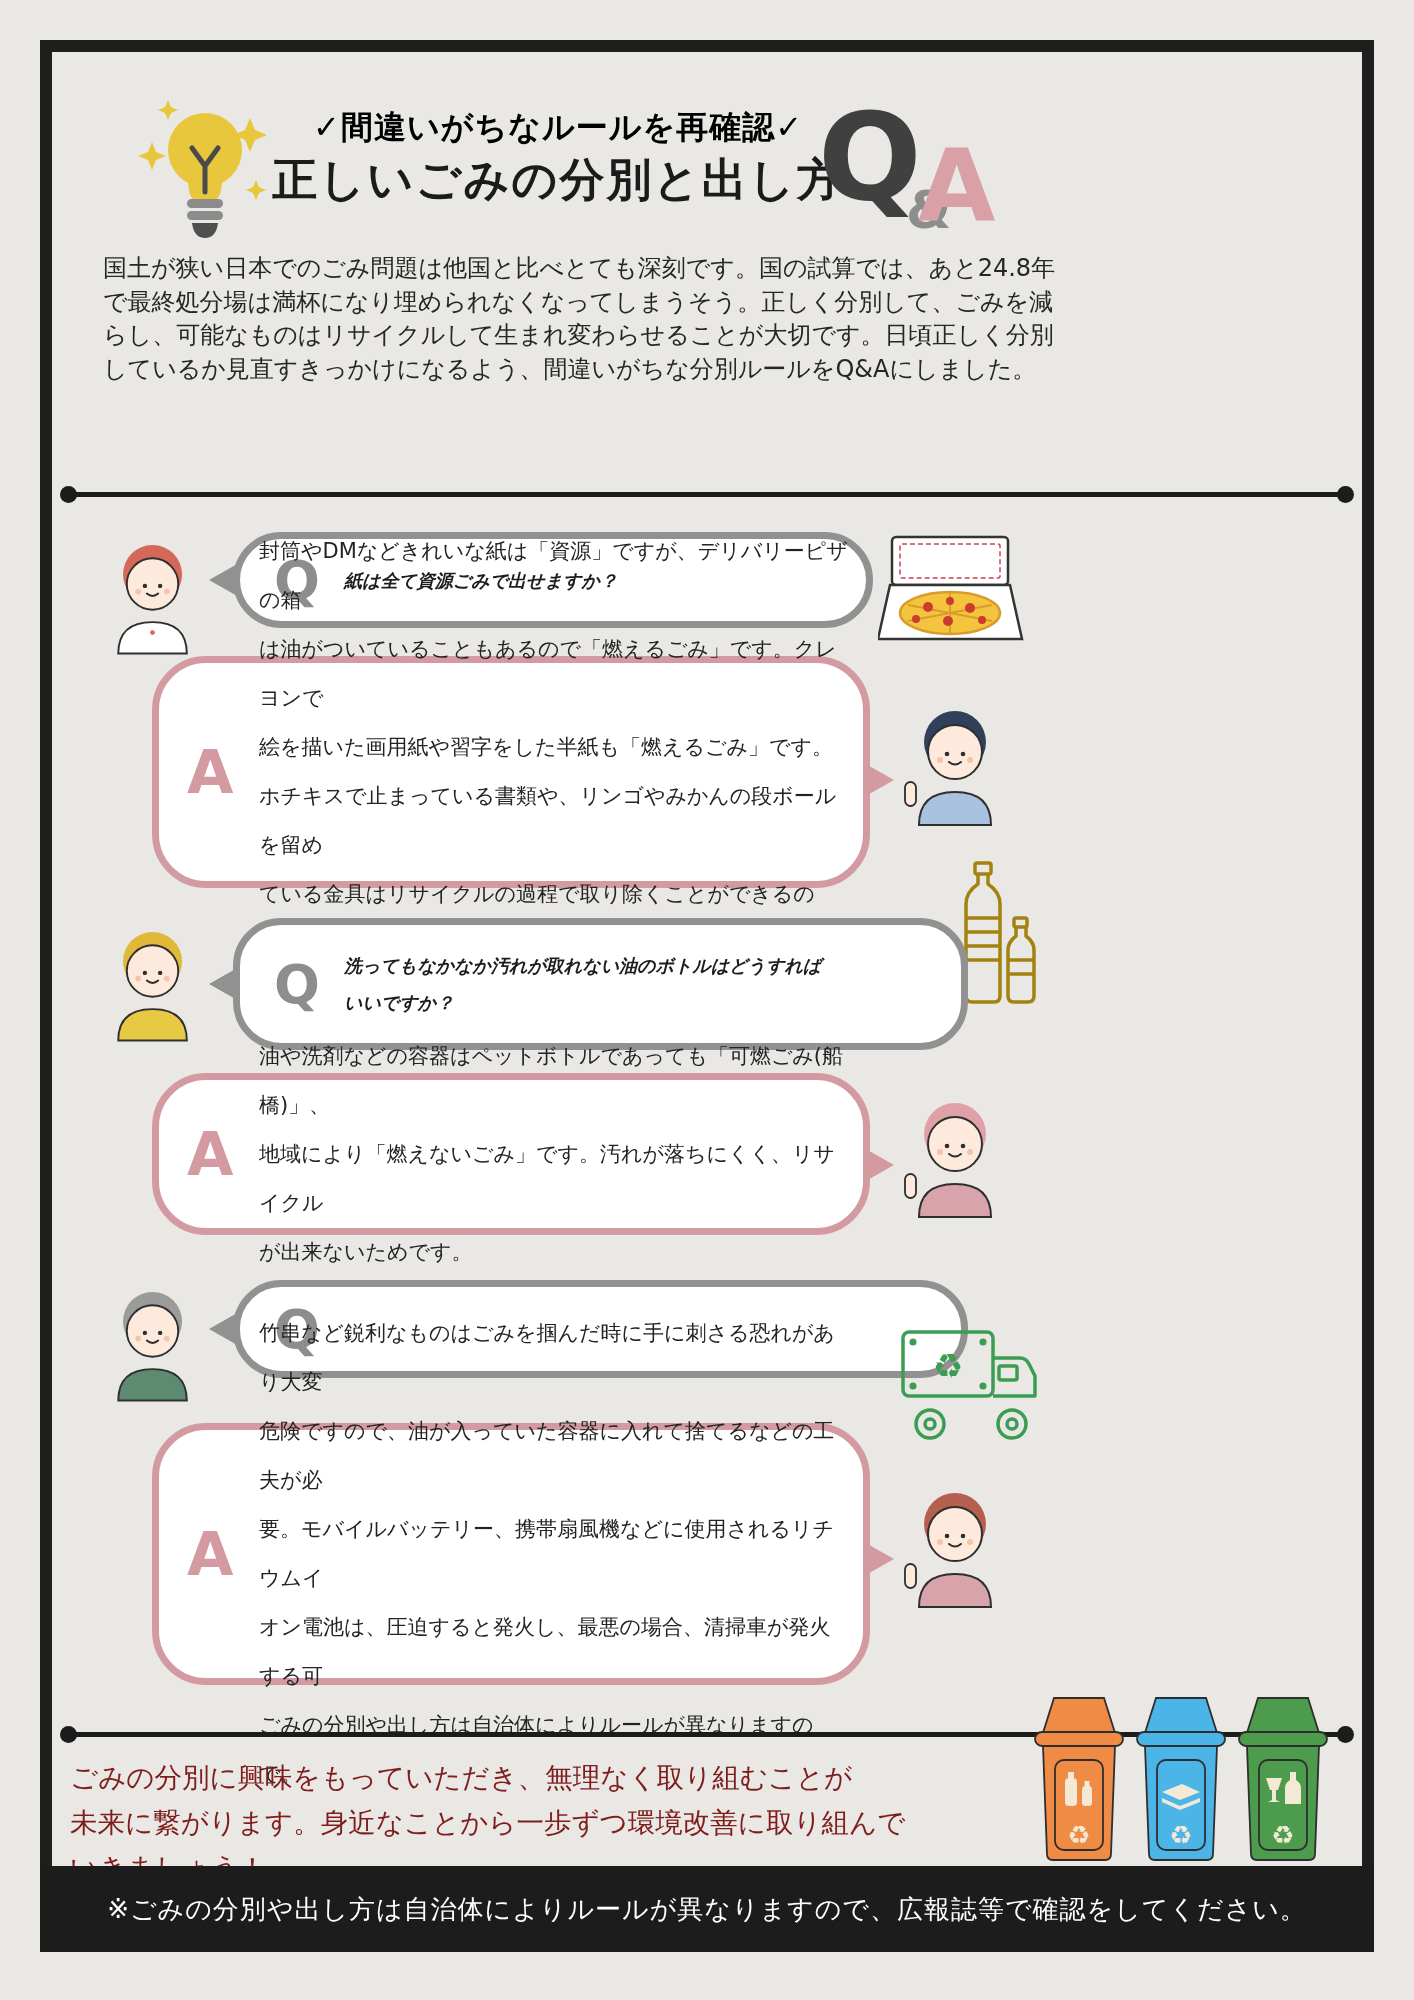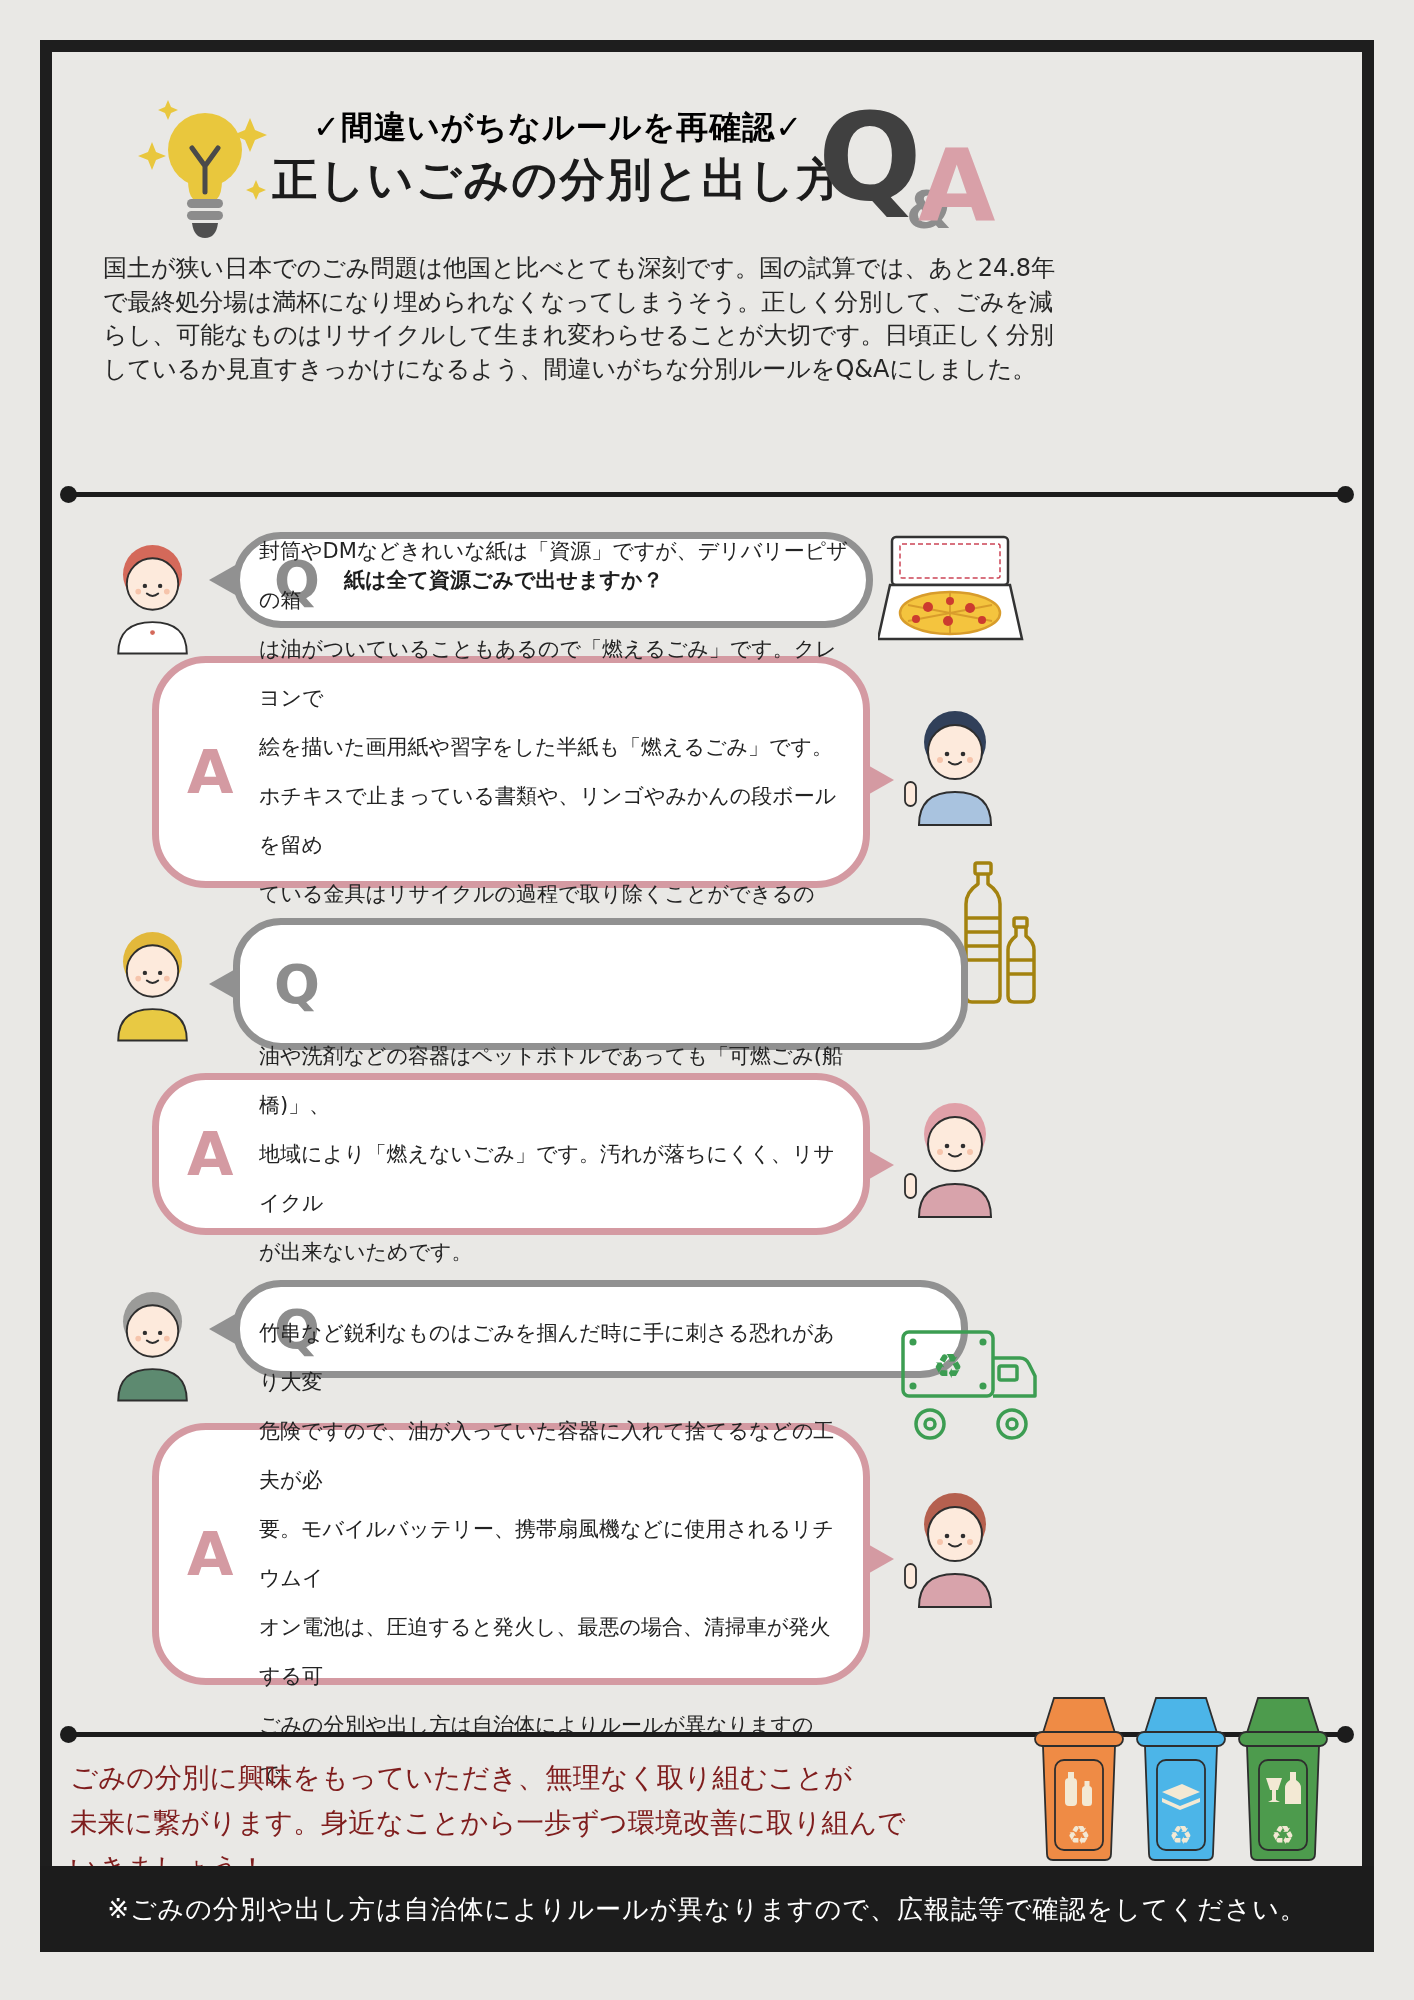--- a/index.html
+++ b/index.html
@@ -29,21 +29,21 @@
   .illu svg{width:100%;height:100%;}
 
   .bubble{position:absolute;background:#fff;box-sizing:border-box;display:flex;align-items:center;}
   .q-bubble{border:7px solid #919191;border-radius:48px;}
   .a-bubble{border:7px solid #d49aa2;border-radius:54px;}
   .tail{position:absolute;width:0;height:0;border-top:17px solid transparent;border-bottom:17px solid transparent;}
   .q-tail{left:-31px;top:50%;transform:translateY(-50%);border-right:30px solid #919191;}
   .a-tail{right:-31px;border-left:30px solid #d49aa2;}
   .q-letter{position:absolute;left:34px;top:50%;transform:translateY(-50%);font-size:54px;font-weight:900;color:#8d8d8d;}
   .a-letter{position:absolute;left:28px;top:50%;transform:translateY(-50%);font-size:60px;font-weight:900;color:#d49aa2;}
-  .q-text{margin-left:104px;font-size:21px;font-weight:bold;color:#1d1d1d;line-height:37px;white-space:pre-line;}
+  .q-text{margin-left:104px;font-size:18px;font-weight:bold;color:#1d1d1d;line-height:37px;white-space:pre-line;font-style:italic;}
   .a-text{margin-left:100px;margin-right:12px;font-size:21px;color:#232323;line-height:49px;white-space:pre-line;}
 
   
   .footer-text{position:absolute;left:70px;top:1755px;width:900px;font-size:27.5px;line-height:45px;color:#7f1d1d;white-space:pre-line;}
   .bins{position:absolute;left:1032px;top:1692px;display:flex;gap:8px;}
   .bin{width:94px;height:172px;}
   .bin svg{width:100%;height:100%;}
 
   .notice{position:absolute;left:40px;top:1866px;width:1334px;height:86px;background:#1c1c1c;color:#fff;font-size:26px;display:flex;align-items:center;justify-content:center;letter-spacing:1px;}
 </style>
@@ -160,20 +160,22 @@
       <circle cx="60" cy="54" r="2.3" fill="#2e2e2e"></circle>
       <path d="M46,62 Q52,67 58,62" stroke="#2e2e2e" stroke-width="2" fill="none" stroke-linecap="round"></path>
       <circle cx="37" cy="60" r="3" fill="#f6c4ab"></circle>
       <circle cx="67" cy="60" r="3" fill="#f6c4ab"></circle>
       <path d="M16,125 Q16,92 52,92 Q88,92 88,125 Z" stroke="#2e2e2e" stroke-width="2" fill="#e8c943"></path>
     </svg>
   </div>
   <div class="bubble q-bubble" style="left:233px;top:918px;width:735px;height:132px;">
     <div class="tail q-tail"></div>
     <span class="q-letter">Q</span>
+    <div class="q-text">洗ってもなかなか汚れが取れない油のボトルはどうすれば
+いいですか？</div>
   </div>
   <div class="bubble a-bubble" style="left:152px;top:1073px;width:718px;height:162px;">
     <div class="tail a-tail" style="top:68px;"></div>
     <span class="a-letter">A</span>
     <div class="a-text">油や洗剤などの容器はペットボトルであっても「可燃ごみ(船橋)」、
 地域により「燃えないごみ」です。汚れが落ちにくく、リサイクル
 が出来ないためです。</div>
   </div>
   <div class="avatar" style="left:903px;top:1082px;width:105px;height:145px;">
     <svg viewBox="0 0 105 125">

